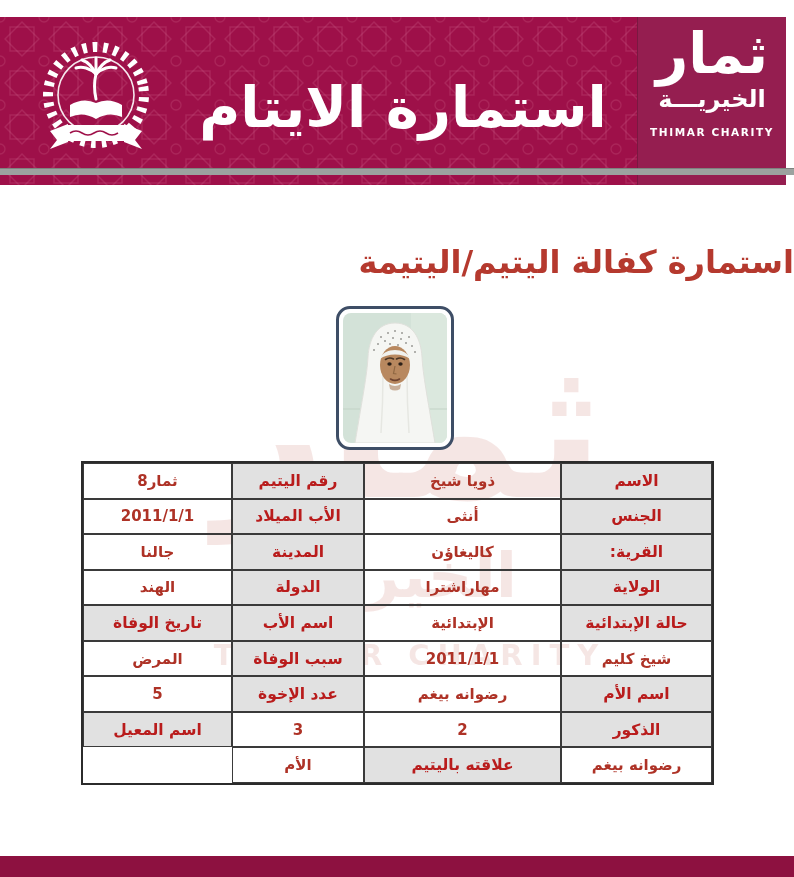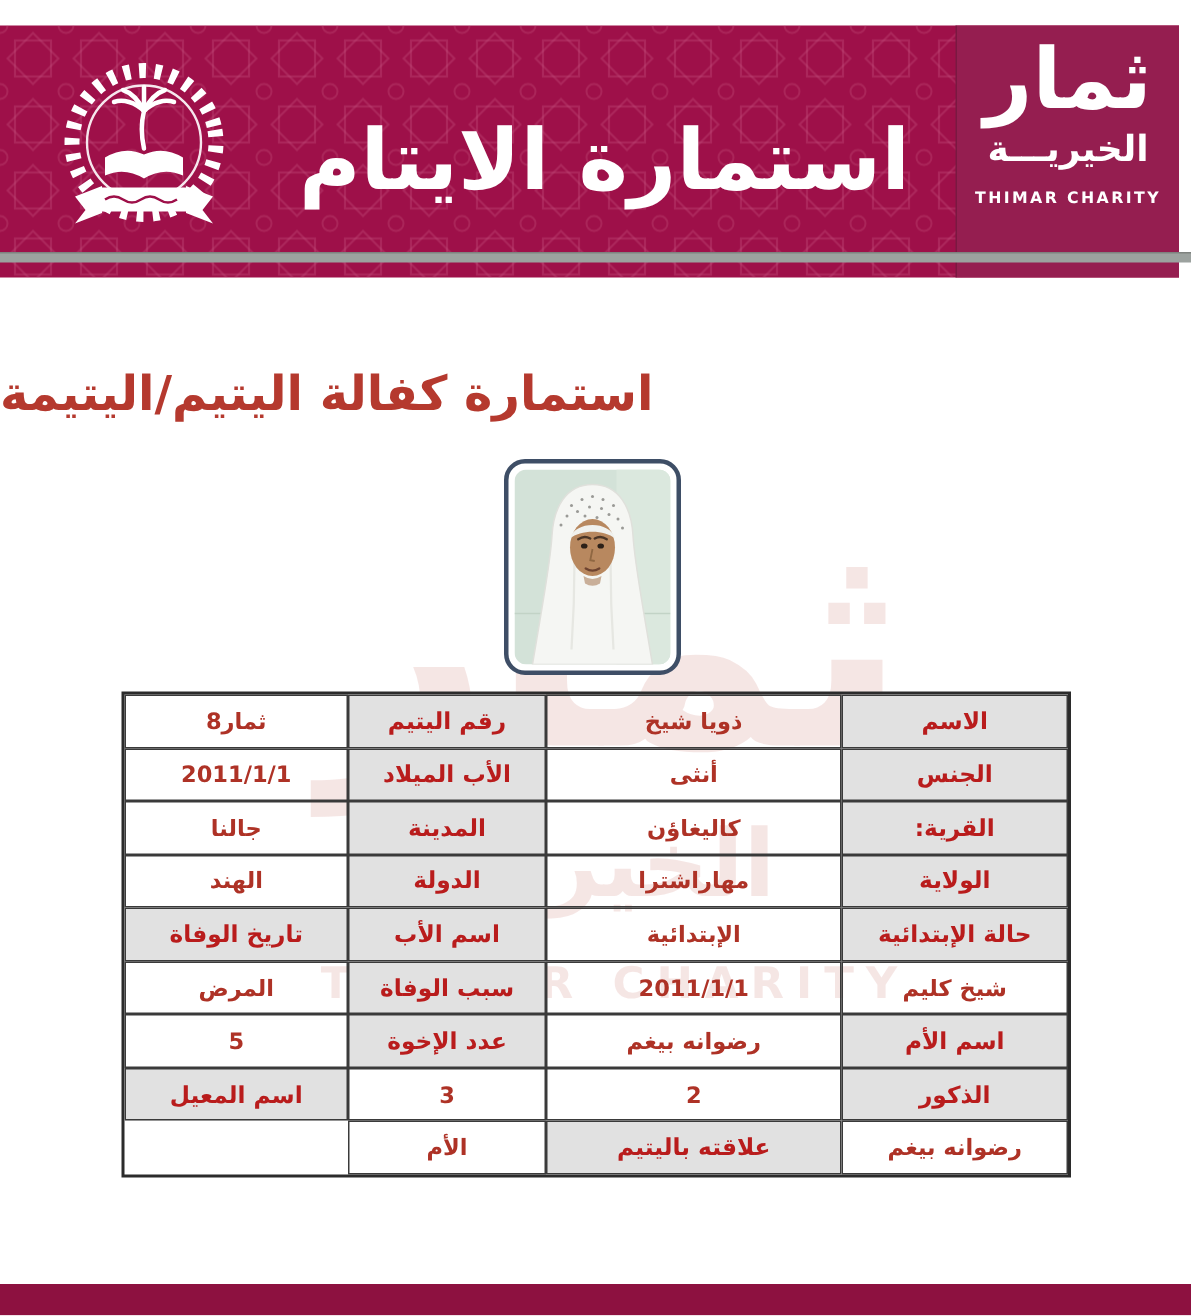--- a/index.html
+++ b/index.html
@@ -20,21 +20,21 @@
     position:absolute;right:0;top:0;width:149px;height:168px;
     background:var(--brand-bg,#951E50);border-left:1px solid rgba(0,0,0,.18);
     display:flex;flex-direction:column;align-items:center;color:#fff;box-sizing:border-box;
   }
   .brand-wordmark{font-size:56px;font-weight:bold;line-height:1.1;margin-top:6px;}
   .brand-ar{font-size:24px;font-weight:bold;margin-top:0px;letter-spacing:1px;}
   .brand-en{font-size:10.5px;letter-spacing:1.6px;margin-top:13px;font-weight:bold;}
   .divider{position:absolute;left:0;top:168px;width:794px;height:7px;background:var(--divider,#9CA29F);border-top:1px solid #7e827f;box-sizing:border-box;}
   
   .form-title{
-    position:absolute;left:0;right:0;top:243px;text-align:left;direction:rtl;
+    position:absolute;left:0;right:0;top:243px;text-align:right;direction:rtl;
     font-size:32px;font-weight:bold;color:var(--title-red,#B5392E);z-index:2;
   }
   
   .watermark{
     position:absolute;left:210px;top:318px;width:400px;text-align:center;
     color:var(--watermark-red,#B5392E);opacity:0.12;z-index:0;direction:rtl;pointer-events:none;
   }
   .wm-wordmark{font-size:195px;font-weight:bold;line-height:1.15;position:relative;}
   .wm-reg{position:absolute;right:18px;top:118px;font-size:38px;line-height:1;}
   .wm-ar{font-size:62px;font-weight:bold;line-height:1.1;}

